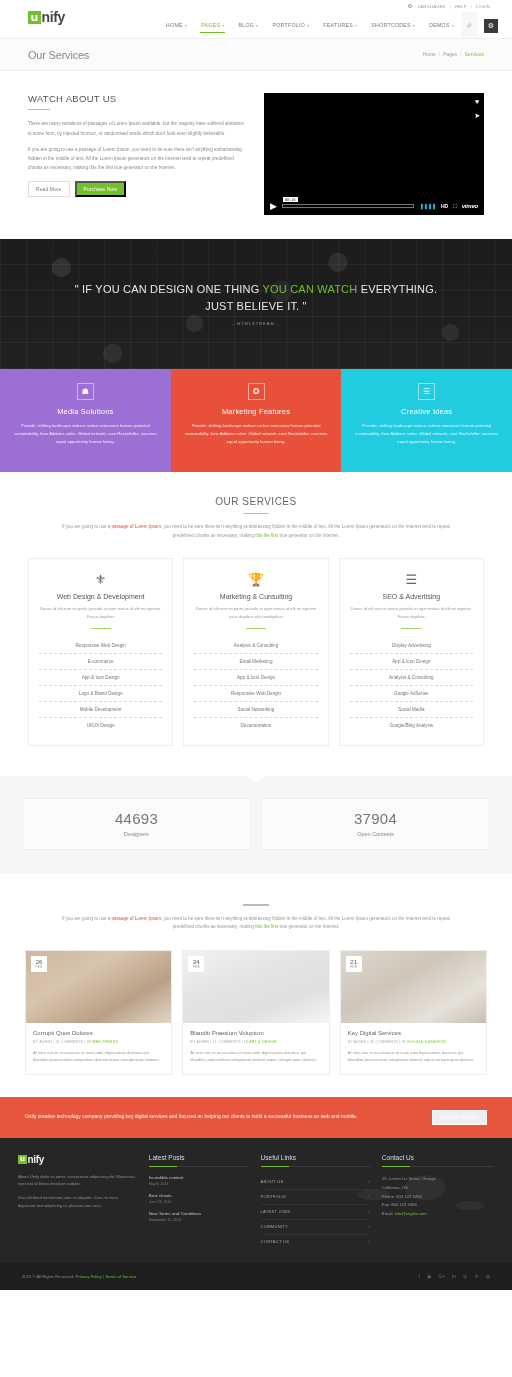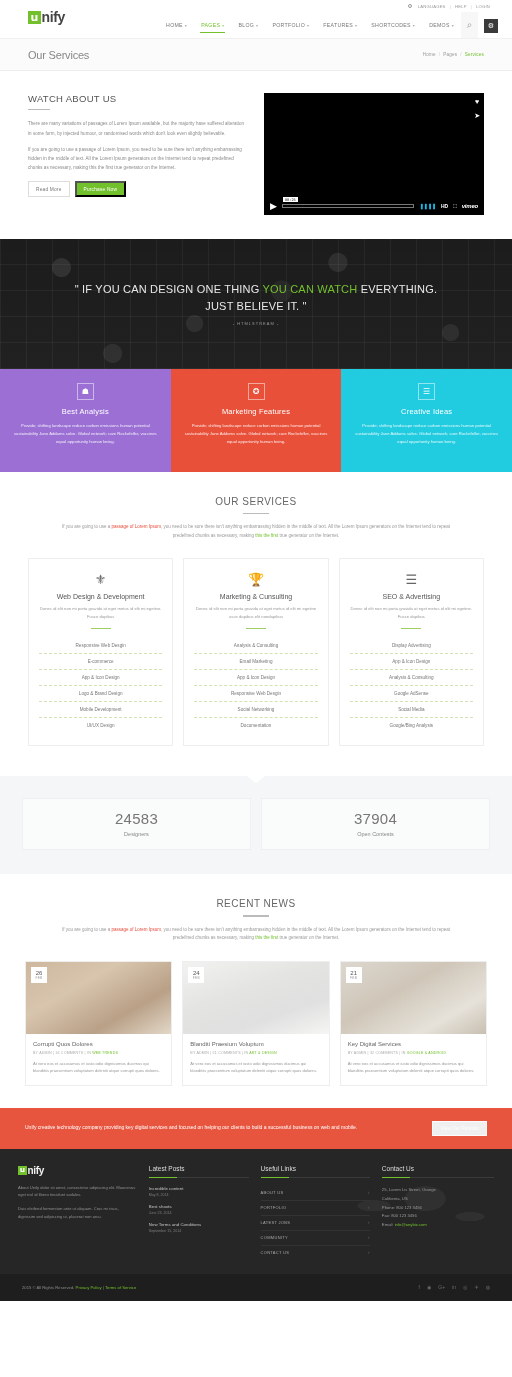--- a/index.html
+++ b/index.html
@@ -337,21 +337,21 @@
       <span>" IF YOU CAN DESIGN ONE THING </span><span class="quote-hi">YOU CAN WATCH</span><span> EVERYTHING.</span>
     </div>
     <div class="quote-l2">JUST BELIEVE IT. "</div>
     <div class="quote-by">- HTMLSTREAM -</div>
   </div>
 </div>
 
 <div class="blocks">
   <div class="block" style="background:#9b6fd4">
     <div class="block-icon">☗</div>
-    <div class="block-title">Best Analysis</div>
+    <div class="block-title">Media Solutions</div>
     <div class="block-text">Provide; shifting landscape reduce carbon emissions human potential sustainability Jane Addams solve. Global network; care Rockefeller, vaccines equal opportunity human being.</div>
   </div>
   <div class="block" style="background:#e8503a">
     <div class="block-icon">✪</div>
     <div class="block-title">Marketing Features</div>
     <div class="block-text">Provide; shifting landscape reduce carbon emissions human potential sustainability Jane Addams solve. Global network; care Rockefeller, vaccines equal opportunity human being.</div>
   </div>
   <div class="block" style="background:#21cbe0">
     <div class="block-icon">☰</div>
     <div class="block-title">Creative Ideas</div>
@@ -410,31 +410,30 @@
         <li>Social Media</li>
         <li>Google/Bing Analysis</li>
       </ul>
     </div>
 
   </div>
 </div>
 
 <div class="counters">
   <div class="counter">
-    <div class="counter-num">24583</div>
+    <div class="counter-num">44693</div>
     <div class="counter-lbl">Designers</div>
   </div>
   <div class="counter">
     <div class="counter-num">37904</div>
     <div class="counter-lbl">Open Contests</div>
   </div>
 </div>
 
 <div class="news">
-  <div class="ctr-title">RECENT NEWS</div>
   <div class="ctr-rule"></div>
   <div class="ctr-desc">
     <span>If you are going to use a </span><a class="lnk-red">passage of Lorem Ipsum</a><span>, you need to be sure there isn't anything embarrassing hidden in the middle of text. All the Lorem Ipsum generators on the Internet tend to repeat predefined chunks as necessary, making </span><a class="lnk-green">this the first</a><span> true generator on the Internet.</span>
   </div>
   <div class="news-cards">
 
     <div class="news-card">
       <div class="news-img n1">
         <div class="news-date">
           <span class="nd-day">26</span>

